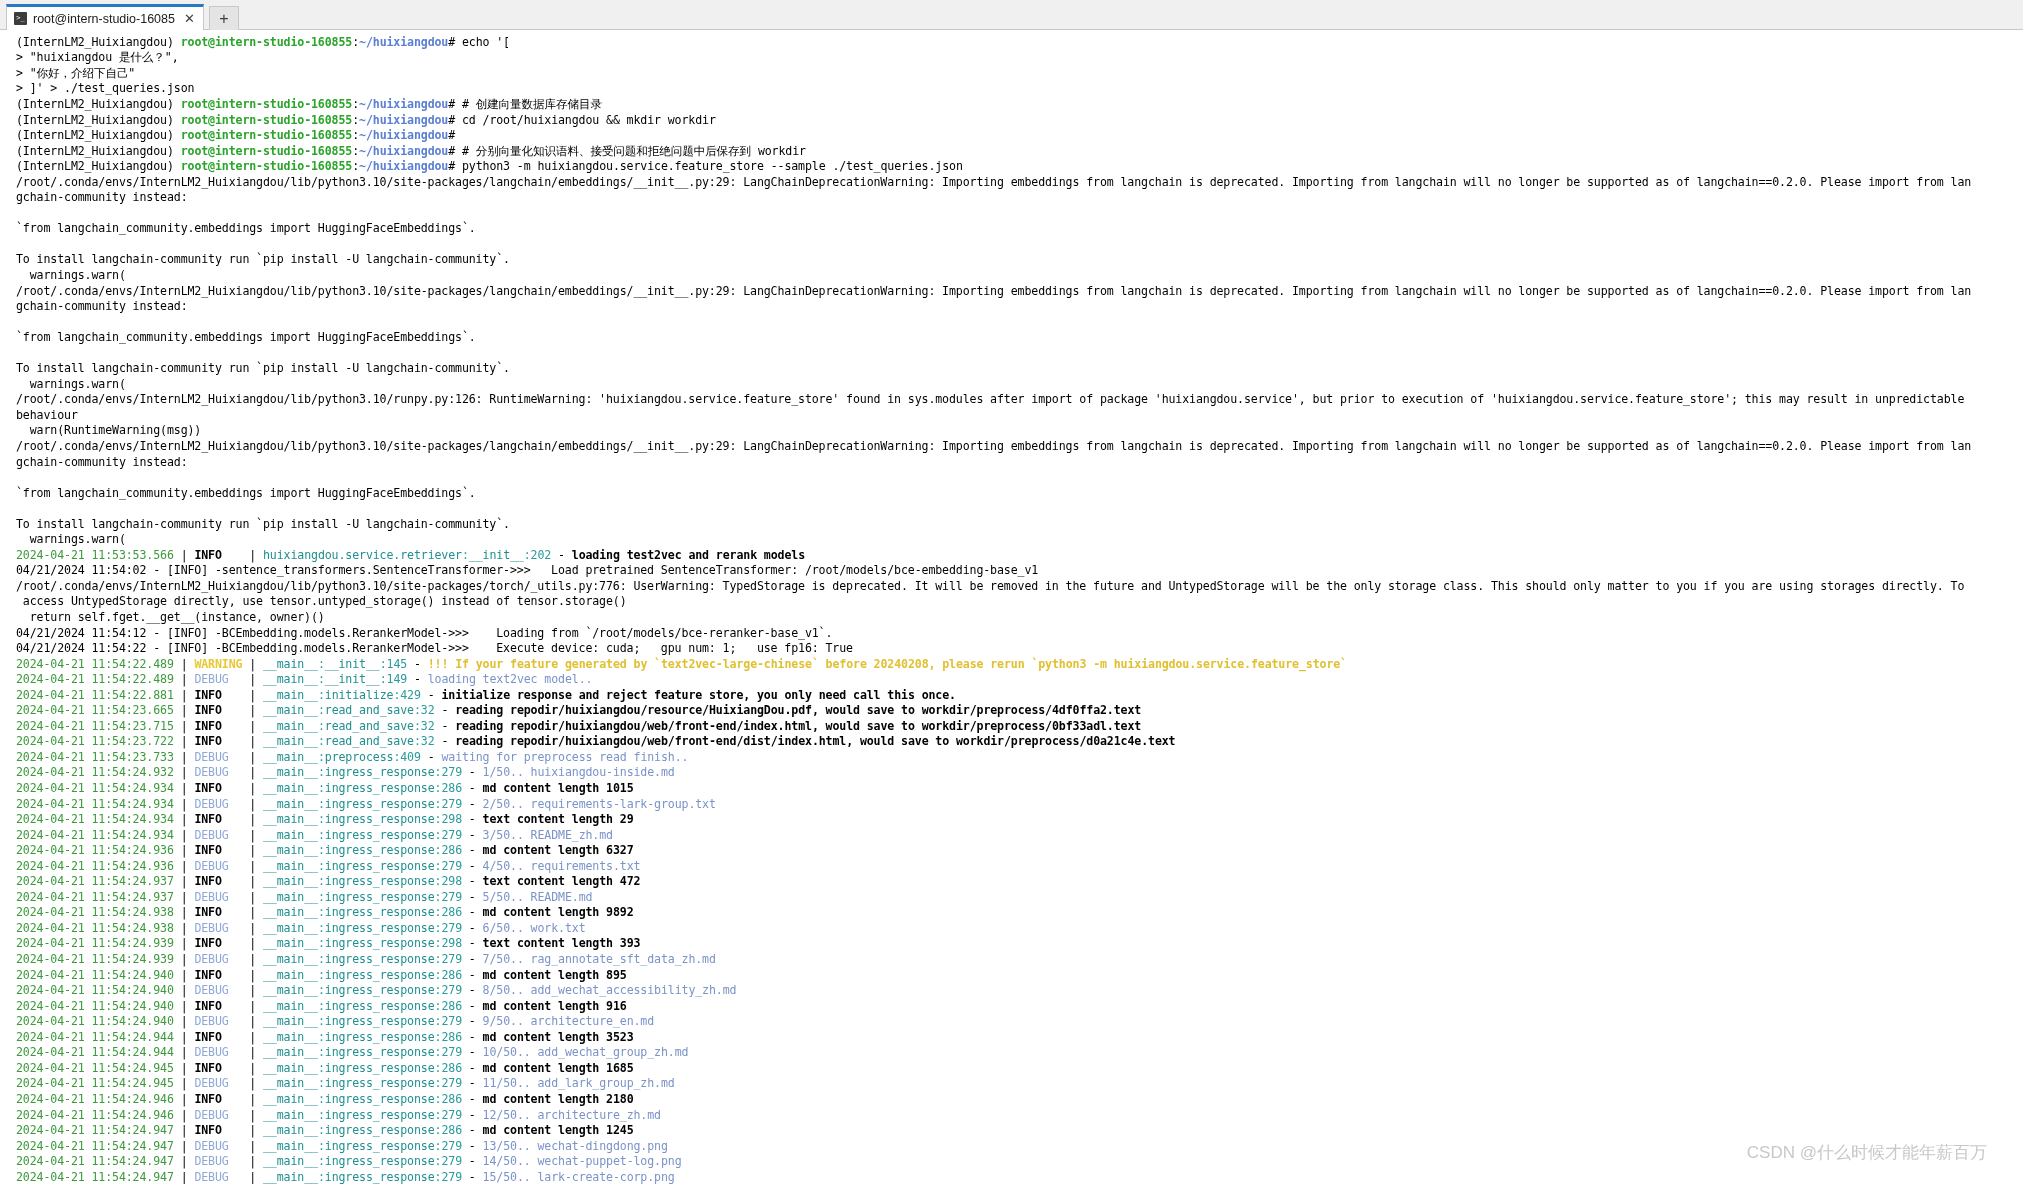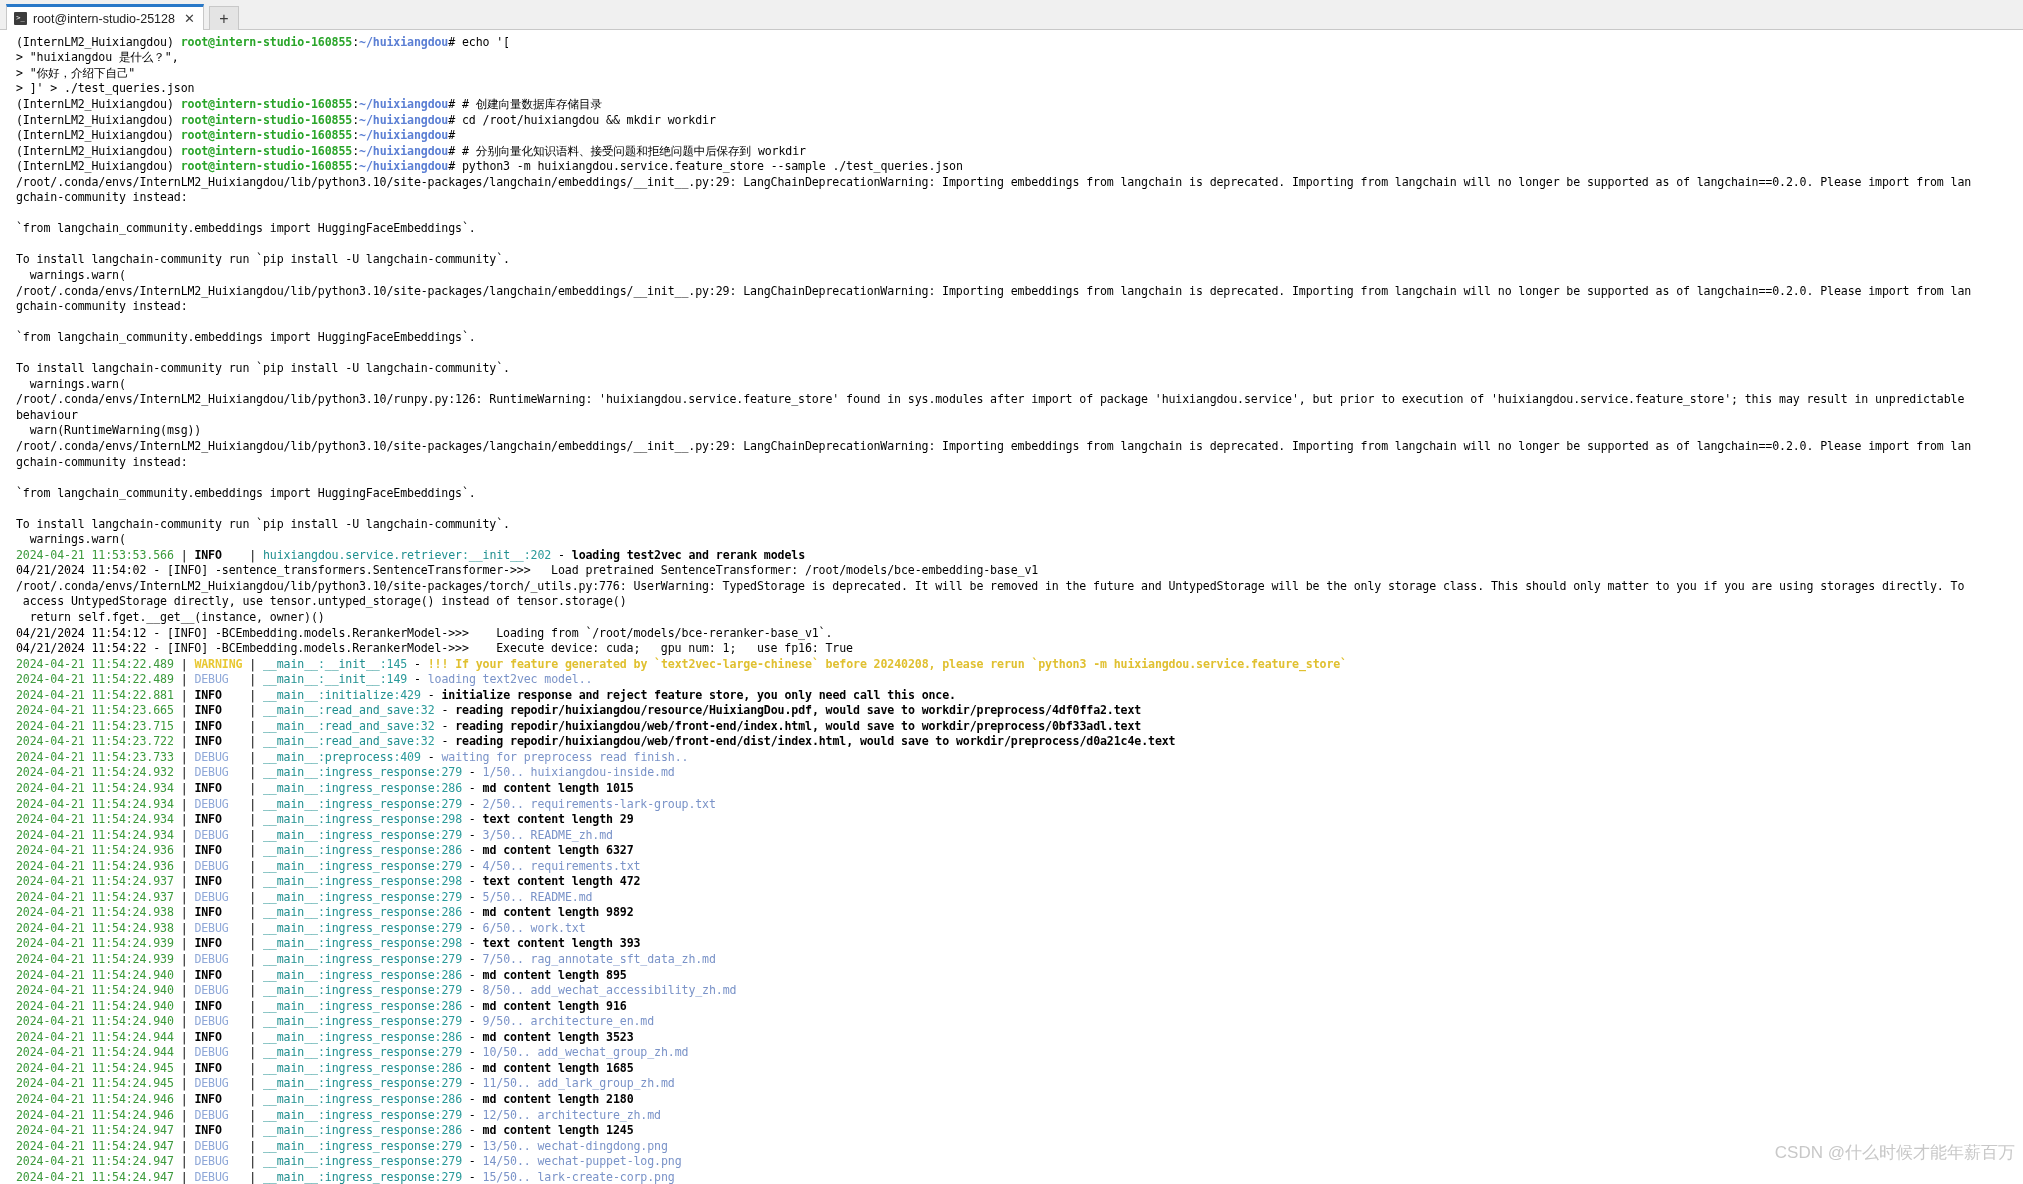--- a/index.html
+++ b/index.html
@@ -115,36 +115,36 @@
   .c-name    { color: #1f8f8f; }
   .c-numline { color: #2a9a9a; }
   .c-msg     { color: #000000; font-weight: bold; }
   .c-msgdim  { color: #7a93c8; margin-top: 15px; }
   .c-yellow  { color: #e0c030; font-weight: bold; }
   .c-pipe    { color: #000000; }
 
   
   #watermark {
     position: absolute;
-    right: 8px;
+    right: 36px;
     bottom: 20px;
     font-family: "Liberation Sans", sans-serif;
     font-size: 17px;
     color: #c8c8c8;
     white-space: pre;
     pointer-events: none;
   }
 </style>
 </head>
 <body>
 
 <div id="tabbar">
   <div class="tab">
     <span class="tab-icon">&gt;_</span>
-    <span>root@intern-studio-25128</span>
+    <span>root@intern-studio-16085</span>
     <span class="tab-close">✕</span>
   </div>
   <div class="newtab">+</div>
 </div>
 
 <div id="term-wrap">
   <div id="gutter"></div>
   <div id="term"><div class="ln"><span class="c-dim">(InternLM2_Huixiangdou)</span> <span class="c-green">root@intern-studio-160855</span><span class="c-dim">:</span><span class="c-blue">~/huixiangdou</span><span class="c-dim"># echo '[</span></div><div class="ln"><span class="c-dim">&gt; "huixiangdou 是什么？",</span></div><div class="ln"><span class="c-dim">&gt; "你好，介绍下自己"</span></div><div class="ln"><span class="c-dim">&gt; ]' &gt; ./test_queries.json</span></div><div class="ln"><span class="c-dim">(InternLM2_Huixiangdou)</span> <span class="c-green">root@intern-studio-160855</span><span class="c-dim">:</span><span class="c-blue">~/huixiangdou</span><span class="c-dim"># # 创建向量数据库存储目录</span></div><div class="ln"><span class="c-dim">(InternLM2_Huixiangdou)</span> <span class="c-green">root@intern-studio-160855</span><span class="c-dim">:</span><span class="c-blue">~/huixiangdou</span><span class="c-dim"># cd /root/huixiangdou &amp;&amp; mkdir workdir</span></div><div class="ln"><span class="c-dim">(InternLM2_Huixiangdou)</span> <span class="c-green">root@intern-studio-160855</span><span class="c-dim">:</span><span class="c-blue">~/huixiangdou</span><span class="c-dim">#</span></div><div class="ln"><span class="c-dim">(InternLM2_Huixiangdou)</span> <span class="c-green">root@intern-studio-160855</span><span class="c-dim">:</span><span class="c-blue">~/huixiangdou</span><span class="c-dim"># # 分别向量化知识语料、接受问题和拒绝问题中后保存到 workdir</span></div><div class="ln"><span class="c-dim">(InternLM2_Huixiangdou)</span> <span class="c-green">root@intern-studio-160855</span><span class="c-dim">:</span><span class="c-blue">~/huixiangdou</span><span class="c-dim"># python3 -m huixiangdou.service.feature_store --sample ./test_queries.json</span></div><div class="ln"><span class="c-dim">/root/.conda/envs/InternLM2_Huixiangdou/lib/python3.10/site-packages/langchain/embeddings/__init__.py:29: LangChainDeprecationWarning: Importing embeddings from langchain is deprecated. Importing from langchain will no longer be supported as of langchain==0.2.0. Please import from lan</span></div><div class="ln"><span class="c-dim">gchain-community instead:</span></div><div class="ln"><span class="c-dim">&nbsp;</span></div><div class="ln"><span class="c-dim">`from langchain_community.embeddings import HuggingFaceEmbeddings`.</span></div><div class="ln"><span class="c-dim">&nbsp;</span></div><div class="ln"><span class="c-dim">To install langchain-community run `pip install -U langchain-community`.</span></div><div class="ln"><span class="c-dim">  warnings.warn(</span></div><div class="ln"><span class="c-dim">/root/.conda/envs/InternLM2_Huixiangdou/lib/python3.10/site-packages/langchain/embeddings/__init__.py:29: LangChainDeprecationWarning: Importing embeddings from langchain is deprecated. Importing from langchain will no longer be supported as of langchain==0.2.0. Please import from lan</span></div><div class="ln"><span class="c-dim">gchain-community instead:</span></div><div class="ln"><span class="c-dim">&nbsp;</span></div><div class="ln"><span class="c-dim">`from langchain_community.embeddings import HuggingFaceEmbeddings`.</span></div><div class="ln"><span class="c-dim">&nbsp;</span></div><div class="ln"><span class="c-dim">To install langchain-community run `pip install -U langchain-community`.</span></div><div class="ln"><span class="c-dim">  warnings.warn(</span></div><div class="ln"><span class="c-dim">/root/.conda/envs/InternLM2_Huixiangdou/lib/python3.10/runpy.py:126: RuntimeWarning: 'huixiangdou.service.feature_store' found in sys.modules after import of package 'huixiangdou.service', but prior to execution of 'huixiangdou.service.feature_store'; this may result in unpredictable</span></div><div class="ln"><span class="c-dim">behaviour</span></div><div class="ln"><span class="c-dim">  warn(RuntimeWarning(msg))</span></div><div class="ln"><span class="c-dim">/root/.conda/envs/InternLM2_Huixiangdou/lib/python3.10/site-packages/langchain/embeddings/__init__.py:29: LangChainDeprecationWarning: Importing embeddings from langchain is deprecated. Importing from langchain will no longer be supported as of langchain==0.2.0. Please import from lan</span></div><div class="ln"><span class="c-dim">gchain-community instead:</span></div><div class="ln"><span class="c-dim">&nbsp;</span></div><div class="ln"><span class="c-dim">`from langchain_community.embeddings import HuggingFaceEmbeddings`.</span></div><div class="ln"><span class="c-dim">&nbsp;</span></div><div class="ln"><span class="c-dim">To install langchain-community run `pip install -U langchain-community`.</span></div><div class="ln"><span class="c-dim">  warnings.warn(</span></div><div class="ln"><span class="c-ts">2024-04-21 11:53:53.566</span><span class="c-pipe"> | </span><span class="c-info">INFO    </span><span class="c-pipe">| </span><span class="c-name">huixiangdou.service.retriever</span><span class="c-cyan">:</span><span class="c-name">__init__</span><span class="c-cyan">:</span><span class="c-numline">202</span><span class="c-pipe"> - </span><span class="c-msg">loading test2vec and rerank models</span></div><div class="ln"><span class="c-dim">04/21/2024 11:54:02 - [INFO] -sentence_transformers.SentenceTransformer-&gt;&gt;&gt;   Load pretrained SentenceTransformer: /root/models/bce-embedding-base_v1</span></div><div class="ln"><span class="c-dim">/root/.conda/envs/InternLM2_Huixiangdou/lib/python3.10/site-packages/torch/_utils.py:776: UserWarning: TypedStorage is deprecated. It will be removed in the future and UntypedStorage will be the only storage class. This should only matter to you if you are using storages directly. To</span></div><div class="ln"><span class="c-dim"> access UntypedStorage directly, use tensor.untyped_storage() instead of tensor.storage()</span></div><div class="ln"><span class="c-dim">  return self.fget.__get__(instance, owner)()</span></div><div class="ln"><span class="c-dim">04/21/2024 11:54:12 - [INFO] -BCEmbedding.models.RerankerModel-&gt;&gt;&gt;    Loading from `/root/models/bce-reranker-base_v1`.</span></div><div class="ln"><span class="c-dim">04/21/2024 11:54:22 - [INFO] -BCEmbedding.models.RerankerModel-&gt;&gt;&gt;    Execute device: cuda;   gpu num: 1;   use fp16: True</span></div><div class="ln"><span class="c-ts">2024-04-21 11:54:22.489</span><span class="c-pipe"> | </span><span class="c-warn">WARNING </span><span class="c-pipe">| </span><span class="c-name">__main__</span><span class="c-cyan">:</span><span class="c-name">__init__</span><span class="c-cyan">:</span><span class="c-numline">145</span><span class="c-pipe"> - </span><span class="c-yellow">!!! If your feature generated by `text2vec-large-chinese` before 20240208, please rerun `python3 -m huixiangdou.service.feature_store`</span></div><div class="ln"><span class="c-ts">2024-04-21 11:54:22.489</span><span class="c-pipe"> | </span><span class="c-debug">DEBUG   </span><span class="c-pipe">| </span><span class="c-name">__main__</span><span class="c-cyan">:</span><span class="c-name">__init__</span><span class="c-cyan">:</span><span class="c-numline">149</span><span class="c-pipe"> - </span><span class="c-msgdim">loading text2vec model..</span></div><div class="ln"><span class="c-ts">2024-04-21 11:54:22.881</span><span class="c-pipe"> | </span><span class="c-info">INFO    </span><span class="c-pipe">| </span><span class="c-name">__main__</span><span class="c-cyan">:</span><span class="c-name">initialize</span><span class="c-cyan">:</span><span class="c-numline">429</span><span class="c-pipe"> - </span><span class="c-msg">initialize response and reject feature store, you only need call this once.</span></div><div class="ln"><span class="c-ts">2024-04-21 11:54:23.665</span><span class="c-pipe"> | </span><span class="c-info">INFO    </span><span class="c-pipe">| </span><span class="c-name">__main__</span><span class="c-cyan">:</span><span class="c-name">read_and_save</span><span class="c-cyan">:</span><span class="c-numline">32</span><span class="c-pipe"> - </span><span class="c-msg">reading repodir/huixiangdou/resource/HuixiangDou.pdf, would save to workdir/preprocess/4df0ffa2.text</span></div><div class="ln"><span class="c-ts">2024-04-21 11:54:23.715</span><span class="c-pipe"> | </span><span class="c-info">INFO    </span><span class="c-pipe">| </span><span class="c-name">__main__</span><span class="c-cyan">:</span><span class="c-name">read_and_save</span><span class="c-cyan">:</span><span class="c-numline">32</span><span class="c-pipe"> - </span><span class="c-msg">reading repodir/huixiangdou/web/front-end/index.html, would save to workdir/preprocess/0bf33adl.text</span></div><div class="ln"><span class="c-ts">2024-04-21 11:54:23.722</span><span class="c-pipe"> | </span><span class="c-info">INFO    </span><span class="c-pipe">| </span><span class="c-name">__main__</span><span class="c-cyan">:</span><span class="c-name">read_and_save</span><span class="c-cyan">:</span><span class="c-numline">32</span><span class="c-pipe"> - </span><span class="c-msg">reading repodir/huixiangdou/web/front-end/dist/index.html, would save to workdir/preprocess/d0a21c4e.text</span></div><div class="ln"><span class="c-ts">2024-04-21 11:54:23.733</span><span class="c-pipe"> | </span><span class="c-debug">DEBUG   </span><span class="c-pipe">| </span><span class="c-name">__main__</span><span class="c-cyan">:</span><span class="c-name">preprocess</span><span class="c-cyan">:</span><span class="c-numline">409</span><span class="c-pipe"> - </span><span class="c-msgdim">waiting for preprocess read finish..</span></div><div class="ln"><span class="c-ts">2024-04-21 11:54:24.932</span><span class="c-pipe"> | </span><span class="c-debug">DEBUG   </span><span class="c-pipe">| </span><span class="c-name">__main__</span><span class="c-cyan">:</span><span class="c-name">ingress_response</span><span class="c-cyan">:</span><span class="c-numline">279</span><span class="c-pipe"> - </span><span class="c-msgdim">1/50.. huixiangdou-inside.md</span></div><div class="ln"><span class="c-ts">2024-04-21 11:54:24.934</span><span class="c-pipe"> | </span><span class="c-info">INFO    </span><span class="c-pipe">| </span><span class="c-name">__main__</span><span class="c-cyan">:</span><span class="c-name">ingress_response</span><span class="c-cyan">:</span><span class="c-numline">286</span><span class="c-pipe"> - </span><span class="c-msg">md content length 1015</span></div><div class="ln"><span class="c-ts">2024-04-21 11:54:24.934</span><span class="c-pipe"> | </span><span class="c-debug">DEBUG   </span><span class="c-pipe">| </span><span class="c-name">__main__</span><span class="c-cyan">:</span><span class="c-name">ingress_response</span><span class="c-cyan">:</span><span class="c-numline">279</span><span class="c-pipe"> - </span><span class="c-msgdim">2/50.. requirements-lark-group.txt</span></div><div class="ln"><span class="c-ts">2024-04-21 11:54:24.934</span><span class="c-pipe"> | </span><span class="c-info">INFO    </span><span class="c-pipe">| </span><span class="c-name">__main__</span><span class="c-cyan">:</span><span class="c-name">ingress_response</span><span class="c-cyan">:</span><span class="c-numline">298</span><span class="c-pipe"> - </span><span class="c-msg">text content length 29</span></div><div class="ln"><span class="c-ts">2024-04-21 11:54:24.934</span><span class="c-pipe"> | </span><span class="c-debug">DEBUG   </span><span class="c-pipe">| </span><span class="c-name">__main__</span><span class="c-cyan">:</span><span class="c-name">ingress_response</span><span class="c-cyan">:</span><span class="c-numline">279</span><span class="c-pipe"> - </span><span class="c-msgdim">3/50.. README_zh.md</span></div><div class="ln"><span class="c-ts">2024-04-21 11:54:24.936</span><span class="c-pipe"> | </span><span class="c-info">INFO    </span><span class="c-pipe">| </span><span class="c-name">__main__</span><span class="c-cyan">:</span><span class="c-name">ingress_response</span><span class="c-cyan">:</span><span class="c-numline">286</span><span class="c-pipe"> - </span><span class="c-msg">md content length 6327</span></div><div class="ln"><span class="c-ts">2024-04-21 11:54:24.936</span><span class="c-pipe"> | </span><span class="c-debug">DEBUG   </span><span class="c-pipe">| </span><span class="c-name">__main__</span><span class="c-cyan">:</span><span class="c-name">ingress_response</span><span class="c-cyan">:</span><span class="c-numline">279</span><span class="c-pipe"> - </span><span class="c-msgdim">4/50.. requirements.txt</span></div><div class="ln"><span class="c-ts">2024-04-21 11:54:24.937</span><span class="c-pipe"> | </span><span class="c-info">INFO    </span><span class="c-pipe">| </span><span class="c-name">__main__</span><span class="c-cyan">:</span><span class="c-name">ingress_response</span><span class="c-cyan">:</span><span class="c-numline">298</span><span class="c-pipe"> - </span><span class="c-msg">text content length 472</span></div><div class="ln"><span class="c-ts">2024-04-21 11:54:24.937</span><span class="c-pipe"> | </span><span class="c-debug">DEBUG   </span><span class="c-pipe">| </span><span class="c-name">__main__</span><span class="c-cyan">:</span><span class="c-name">ingress_response</span><span class="c-cyan">:</span><span class="c-numline">279</span><span class="c-pipe"> - </span><span class="c-msgdim">5/50.. README.md</span></div><div class="ln"><span class="c-ts">2024-04-21 11:54:24.938</span><span class="c-pipe"> | </span><span class="c-info">INFO    </span><span class="c-pipe">| </span><span class="c-name">__main__</span><span class="c-cyan">:</span><span class="c-name">ingress_response</span><span class="c-cyan">:</span><span class="c-numline">286</span><span class="c-pipe"> - </span><span class="c-msg">md content length 9892</span></div><div class="ln"><span class="c-ts">2024-04-21 11:54:24.938</span><span class="c-pipe"> | </span><span class="c-debug">DEBUG   </span><span class="c-pipe">| </span><span class="c-name">__main__</span><span class="c-cyan">:</span><span class="c-name">ingress_response</span><span class="c-cyan">:</span><span class="c-numline">279</span><span class="c-pipe"> - </span><span class="c-msgdim">6/50.. work.txt</span></div><div class="ln"><span class="c-ts">2024-04-21 11:54:24.939</span><span class="c-pipe"> | </span><span class="c-info">INFO    </span><span class="c-pipe">| </span><span class="c-name">__main__</span><span class="c-cyan">:</span><span class="c-name">ingress_response</span><span class="c-cyan">:</span><span class="c-numline">298</span><span class="c-pipe"> - </span><span class="c-msg">text content length 393</span></div><div class="ln"><span class="c-ts">2024-04-21 11:54:24.939</span><span class="c-pipe"> | </span><span class="c-debug">DEBUG   </span><span class="c-pipe">| </span><span class="c-name">__main__</span><span class="c-cyan">:</span><span class="c-name">ingress_response</span><span class="c-cyan">:</span><span class="c-numline">279</span><span class="c-pipe"> - </span><span class="c-msgdim">7/50.. rag_annotate_sft_data_zh.md</span></div><div class="ln"><span class="c-ts">2024-04-21 11:54:24.940</span><span class="c-pipe"> | </span><span class="c-info">INFO    </span><span class="c-pipe">| </span><span class="c-name">__main__</span><span class="c-cyan">:</span><span class="c-name">ingress_response</span><span class="c-cyan">:</span><span class="c-numline">286</span><span class="c-pipe"> - </span><span class="c-msg">md content length 895</span></div><div class="ln"><span class="c-ts">2024-04-21 11:54:24.940</span><span class="c-pipe"> | </span><span class="c-debug">DEBUG   </span><span class="c-pipe">| </span><span class="c-name">__main__</span><span class="c-cyan">:</span><span class="c-name">ingress_response</span><span class="c-cyan">:</span><span class="c-numline">279</span><span class="c-pipe"> - </span><span class="c-msgdim">8/50.. add_wechat_accessibility_zh.md</span></div><div class="ln"><span class="c-ts">2024-04-21 11:54:24.940</span><span class="c-pipe"> | </span><span class="c-info">INFO    </span><span class="c-pipe">| </span><span class="c-name">__main__</span><span class="c-cyan">:</span><span class="c-name">ingress_response</span><span class="c-cyan">:</span><span class="c-numline">286</span><span class="c-pipe"> - </span><span class="c-msg">md content length 916</span></div><div class="ln"><span class="c-ts">2024-04-21 11:54:24.940</span><span class="c-pipe"> | </span><span class="c-debug">DEBUG   </span><span class="c-pipe">| </span><span class="c-name">__main__</span><span class="c-cyan">:</span><span class="c-name">ingress_response</span><span class="c-cyan">:</span><span class="c-numline">279</span><span class="c-pipe"> - </span><span class="c-msgdim">9/50.. architecture_en.md</span></div><div class="ln"><span class="c-ts">2024-04-21 11:54:24.944</span><span class="c-pipe"> | </span><span class="c-info">INFO    </span><span class="c-pipe">| </span><span class="c-name">__main__</span><span class="c-cyan">:</span><span class="c-name">ingress_response</span><span class="c-cyan">:</span><span class="c-numline">286</span><span class="c-pipe"> - </span><span class="c-msg">md content length 3523</span></div><div class="ln"><span class="c-ts">2024-04-21 11:54:24.944</span><span class="c-pipe"> | </span><span class="c-debug">DEBUG   </span><span class="c-pipe">| </span><span class="c-name">__main__</span><span class="c-cyan">:</span><span class="c-name">ingress_response</span><span class="c-cyan">:</span><span class="c-numline">279</span><span class="c-pipe"> - </span><span class="c-msgdim">10/50.. add_wechat_group_zh.md</span></div><div class="ln"><span class="c-ts">2024-04-21 11:54:24.945</span><span class="c-pipe"> | </span><span class="c-info">INFO    </span><span class="c-pipe">| </span><span class="c-name">__main__</span><span class="c-cyan">:</span><span class="c-name">ingress_response</span><span class="c-cyan">:</span><span class="c-numline">286</span><span class="c-pipe"> - </span><span class="c-msg">md content length 1685</span></div><div class="ln"><span class="c-ts">2024-04-21 11:54:24.945</span><span class="c-pipe"> | </span><span class="c-debug">DEBUG   </span><span class="c-pipe">| </span><span class="c-name">__main__</span><span class="c-cyan">:</span><span class="c-name">ingress_response</span><span class="c-cyan">:</span><span class="c-numline">279</span><span class="c-pipe"> - </span><span class="c-msgdim">11/50.. add_lark_group_zh.md</span></div><div class="ln"><span class="c-ts">2024-04-21 11:54:24.946</span><span class="c-pipe"> | </span><span class="c-info">INFO    </span><span class="c-pipe">| </span><span class="c-name">__main__</span><span class="c-cyan">:</span><span class="c-name">ingress_response</span><span class="c-cyan">:</span><span class="c-numline">286</span><span class="c-pipe"> - </span><span class="c-msg">md content length 2180</span></div><div class="ln"><span class="c-ts">2024-04-21 11:54:24.946</span><span class="c-pipe"> | </span><span class="c-debug">DEBUG   </span><span class="c-pipe">| </span><span class="c-name">__main__</span><span class="c-cyan">:</span><span class="c-name">ingress_response</span><span class="c-cyan">:</span><span class="c-numline">279</span><span class="c-pipe"> - </span><span class="c-msgdim">12/50.. architecture_zh.md</span></div><div class="ln"><span class="c-ts">2024-04-21 11:54:24.947</span><span class="c-pipe"> | </span><span class="c-info">INFO    </span><span class="c-pipe">| </span><span class="c-name">__main__</span><span class="c-cyan">:</span><span class="c-name">ingress_response</span><span class="c-cyan">:</span><span class="c-numline">286</span><span class="c-pipe"> - </span><span class="c-msg">md content length 1245</span></div><div class="ln"><span class="c-ts">2024-04-21 11:54:24.947</span><span class="c-pipe"> | </span><span class="c-debug">DEBUG   </span><span class="c-pipe">| </span><span class="c-name">__main__</span><span class="c-cyan">:</span><span class="c-name">ingress_response</span><span class="c-cyan">:</span><span class="c-numline">279</span><span class="c-pipe"> - </span><span class="c-msgdim">13/50.. wechat-dingdong.png</span></div><div class="ln"><span class="c-ts">2024-04-21 11:54:24.947</span><span class="c-pipe"> | </span><span class="c-debug">DEBUG   </span><span class="c-pipe">| </span><span class="c-name">__main__</span><span class="c-cyan">:</span><span class="c-name">ingress_response</span><span class="c-cyan">:</span><span class="c-numline">279</span><span class="c-pipe"> - </span><span class="c-msgdim">14/50.. wechat-puppet-log.png</span></div><div class="ln"><span class="c-ts">2024-04-21 11:54:24.947</span><span class="c-pipe"> | </span><span class="c-debug">DEBUG   </span><span class="c-pipe">| </span><span class="c-name">__main__</span><span class="c-cyan">:</span><span class="c-name">ingress_response</span><span class="c-cyan">:</span><span class="c-numline">279</span><span class="c-pipe"> - </span><span class="c-msgdim">15/50.. lark-create-corp.png</span></div></div>
   <div id="watermark">CSDN @什么时候才能年薪百万</div>
 </div>

